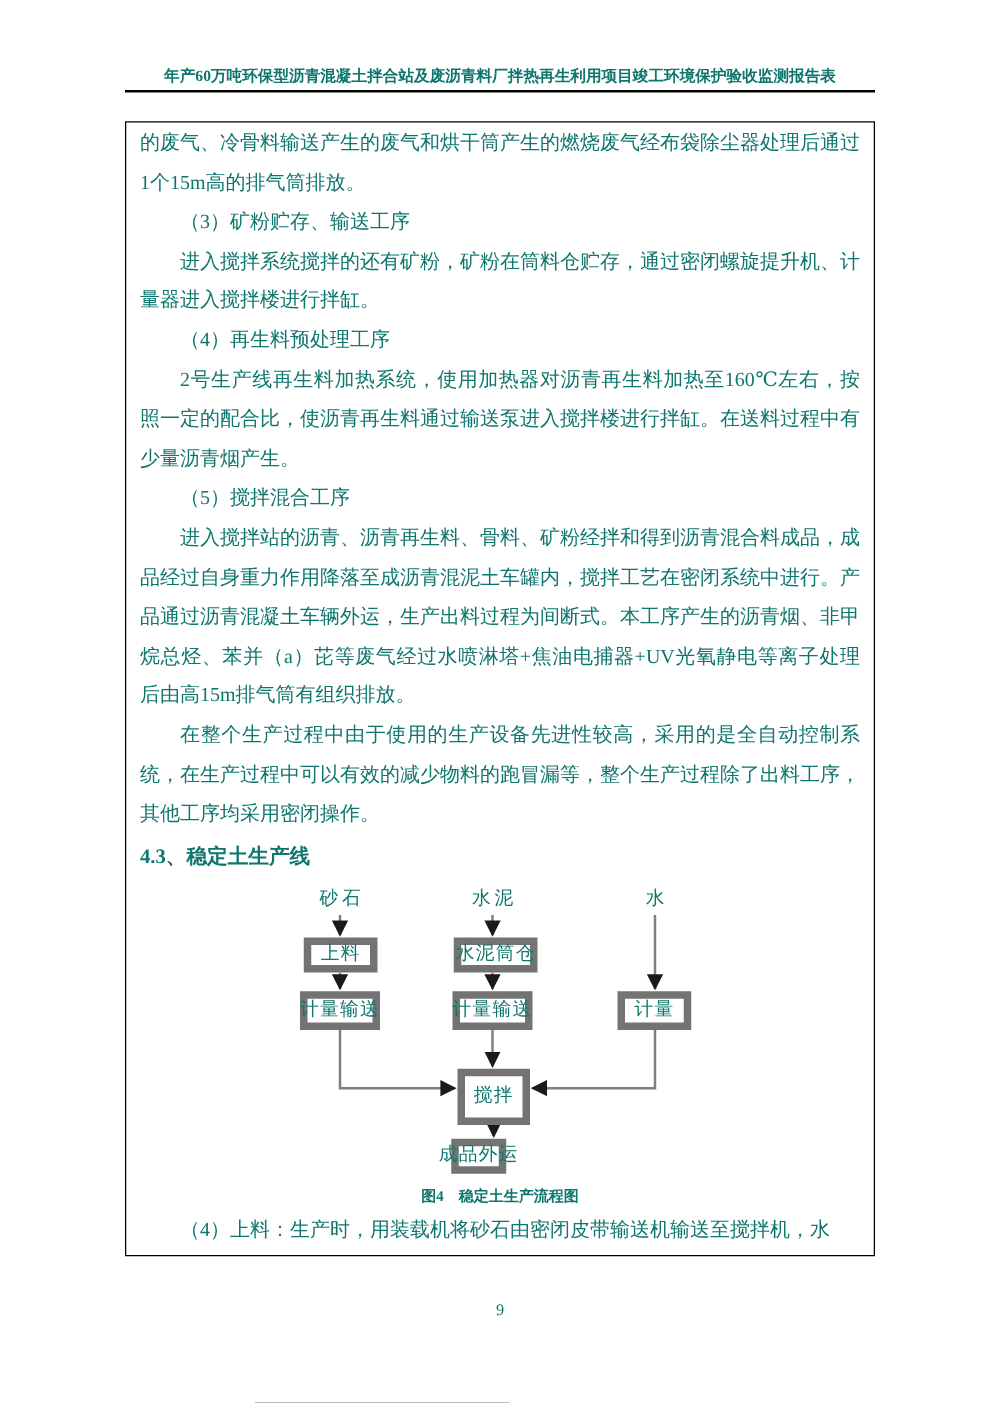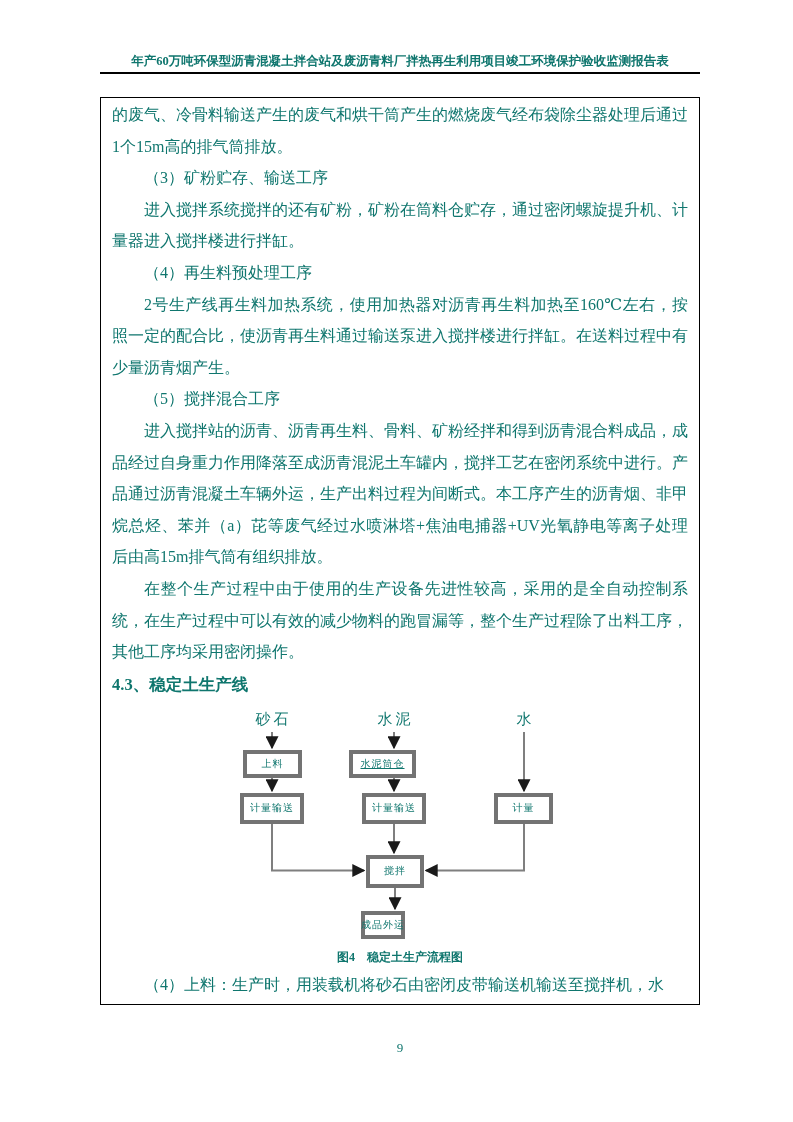--- a/index.html
+++ b/index.html
@@ -27,23 +27,23 @@
   .section-heading{
     margin:0;font-size:16.5px;font-weight:bold;line-height:33px;text-align:left;
   }
   .flowchart{position:relative;height:240px;margin-top:3px;}
   .fc-svg{position:absolute;top:0;left:0;}
   .fc-label{
     position:absolute;width:70px;text-align:center;font-size:15px;
     letter-spacing:3px;line-height:18px;white-space:nowrap;text-indent:3px;
   }
   .fc-box{
-    position:absolute;box-sizing:border-box;border:4px solid #737373;background:#fff;
+    position:absolute;box-sizing:border-box;border:6px solid #737373;background:#fff;
     display:flex;align-items:center;justify-content:center;
-    font-size:10px;line-height:1;letter-spacing:1px;text-align:right;white-space:nowrap;
+    font-size:15px;line-height:1;letter-spacing:1px;text-align:right;white-space:nowrap;
   }
   .figure-caption{
     text-align:center;font-weight:bold;font-size:12px;line-height:26px;text-indent:0;
   }
   .after-figure{line-height:30px;}
   .page-number{
     position:absolute;top:1040px;left:100px;width:600px;text-align:center;
     font-size:13px;line-height:16px;
   }
 </style>
@@ -86,25 +86,25 @@
           <path d="M412,120 V166.5 H314" marker-end="url(#ah)"></path>
           <path d="M283,182 V205" marker-end="url(#ah)"></path>
         </g>
       </svg>
 
       <div class="fc-label" style="left:125px;top:6px;">砂石</div>
       <div class="fc-label" style="left:247px;top:6px;">水泥</div>
       <div class="fc-label" style="left:377px;top:6px;">水</div>
 
       <div class="fc-box" style="left:131px;top:46px;width:59px;height:28px;">上料</div>
-      <div class="fc-box" style="left:237px;top:46px;width:67px;height:28px;text-decoration:underline;">水泥筒仓</div>
+      <div class="fc-box" style="left:251px;top:46px;width:67px;height:28px;">水泥筒仓</div>
       <div class="fc-box" style="left:128px;top:89px;width:64px;height:31px;">计量输送</div>
       <div class="fc-box" style="left:250px;top:89px;width:64px;height:31px;">计量输送</div>
       <div class="fc-box" style="left:382px;top:89px;width:59px;height:31px;">计量</div>
-      <div class="fc-box" style="left:254px;top:151px;width:58px;height:33px;">搅拌</div>
+      <div class="fc-box" style="left:254px;top:151px;width:58px;height:45px;">搅拌</div>
       <div class="fc-box" style="left:249px;top:207px;width:44px;height:28px;">成品外运</div>
     </div>
 
     <p class="figure-caption">图4　稳定土生产流程图</p>
     <p class="body-par indent after-figure">（4）上料：生产时，用装载机将砂石由密闭皮带输送机输送至搅拌机，水</p>
   </div>
 
   <div class="page-number">9</div>
 </div>
 

